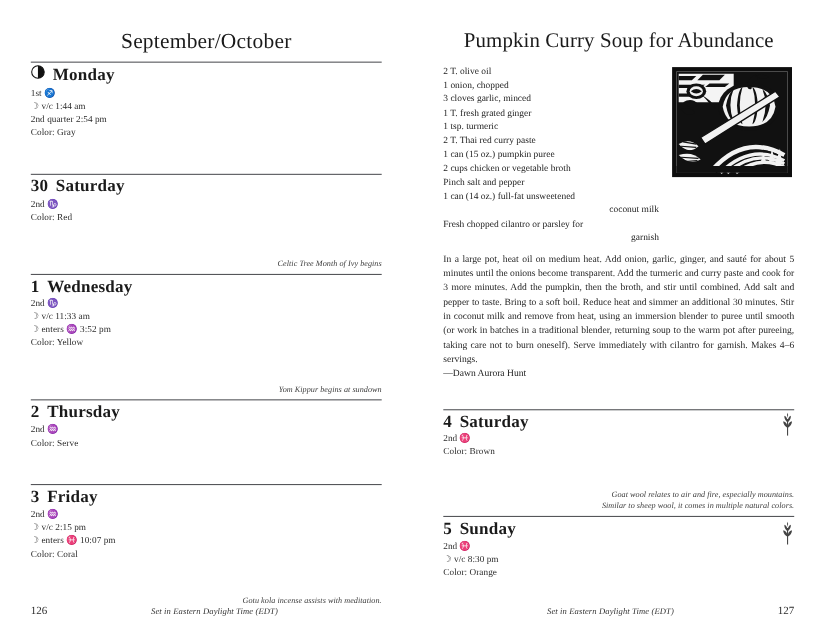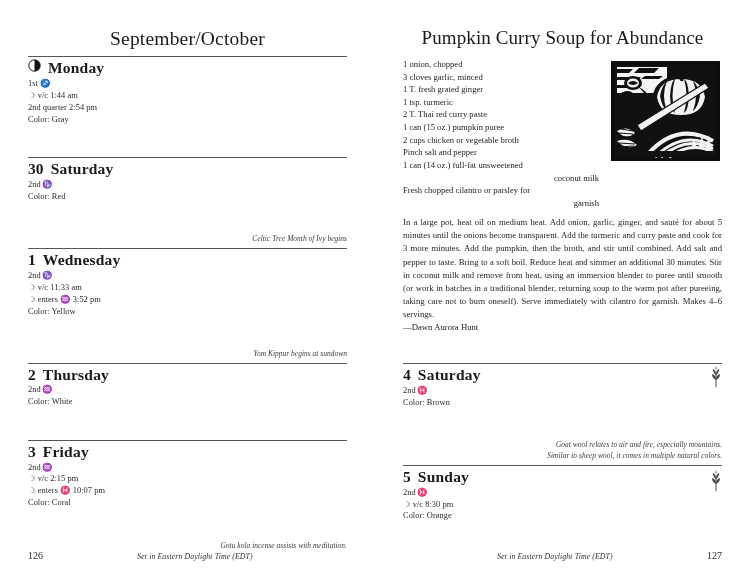--- a/index.html
+++ b/index.html
@@ -261,21 +261,21 @@
       <div class="note note-block">Yom Kippur begins at sundown</div>
       <hr class="rule">
 
       <div class="day-block">
         <div class="day-head">
           <span class="day-num">2</span>
           <span class="day-name">Thursday</span>
         </div>
         <div class="day-lines">
           <div class="day-line">2nd ♒</div>
-          <div class="day-line">Color: White</div>
+          <div class="day-line">Color: Serve</div>
         </div>
       </div>
 
       <div class="flexfill"></div>
       <hr class="rule">
 
       <div class="day-block">
         <div class="day-head">
           <span class="day-num">3</span>
           <span class="day-name">Friday</span>
@@ -304,20 +304,21 @@
 
   <div class="page page-right">
 
     <div class="recipe-title">Pumpkin Curry Soup for Abundance</div>
 
     <div class="right-col">
 
       <div>
         <div class="recipe-top">
           <div class="ingredients">
+            <div class="ingredient">2 T. olive oil</div>
             <div class="ingredient">1 onion, chopped</div>
             <div class="ingredient">3 cloves garlic, minced</div>
             <div class="ingredient">1 T. fresh grated ginger</div>
             <div class="ingredient">1 tsp. turmeric</div>
             <div class="ingredient">2 T. Thai red curry paste</div>
             <div class="ingredient">1 can (15 oz.) pumpkin puree</div>
             <div class="ingredient">2 cups chicken or vegetable broth</div>
             <div class="ingredient">Pinch salt and pepper</div>
             <div class="ingredient">1 can (14 oz.) full-fat unsweetened</div>
             <div class="ingredient indent">coconut milk</div>

